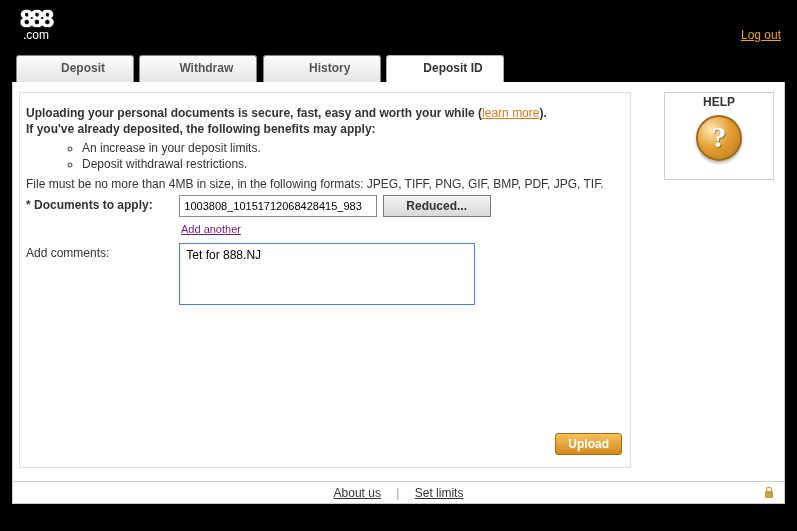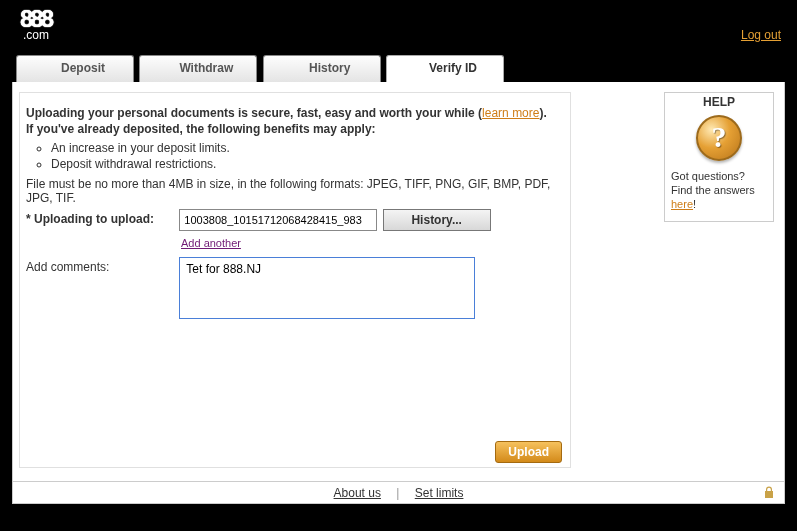--- a/index.html
+++ b/index.html
@@ -81,21 +81,21 @@
     background: #fff;
     margin: 0 12px 0 12px;
     height: 400px;
     border: 1px solid #ccc;
     border-top: none;
     position: relative;
     padding: 10px 10px 10px 6px;
   }
   .content {
     float: left;
-    width: 552px;
+    width: 612px;
     height: 376px;
     border: 1px solid #e0e0e0;
     padding: 8px 4px 6px 4px;
     background: #fff;
     position: relative;
   }
   .help-box {
     float: right;
     width: 110px;
     border: 1px solid #ccc;
@@ -126,21 +126,21 @@
     font-size: 30px;
     font-weight: bold;
     color: #fff;
     font-family: Georgia, serif;
     text-shadow: 1px 1px 1px rgba(0,0,0,.4);
   }
   .help-text { font-size: 11px; line-height: 14px; }
   .help-link { color: #cf7d17; text-decoration: underline; cursor: pointer; }
   .intro { font-weight: bold; margin: 4px 2px 2px 2px; line-height: 16px; }
   .learn-link { color: #cf7d17; text-decoration: underline; font-weight: normal; cursor: pointer; }
-  ul.benefits { margin: 4px 0 6px 27px; font-weight: normal; font-size: 12px; }
+  ul.benefits { margin: 4px 0 6px 58px; font-weight: normal; font-size: 12px; }
   ul.benefits li { list-style: circle; margin: 2px 0; }
   .plain { margin: 2px 2px 4px 2px; }
   .asterisk-row { margin-top: 10px; }
   .field-label {
     display: inline-block;
     vertical-align: top;
     width: 152px;
     padding-left: 2px;
     font-weight: bold;
     padding-top: 3px;
@@ -185,21 +185,21 @@
     padding: 4px 6px;
     font-size: 12px;
     font-family: inherit;
     resize: none;
     outline: none;
     vertical-align: top;
   }
   .upload-btn {
     position: absolute;
     right: 8px;
-    bottom: 4px;
+    bottom: 12px;
     padding: 3px 12px;
     font-weight: bold;
     font-size: 12px;
     color: #fff;
     background: linear-gradient(#f6c15d, #d38a1a);
     border: 1px solid #a46a10;
     border-radius: 3px;
     cursor: pointer;
   }
   .footer {
@@ -234,59 +234,54 @@
     <div class="logo-888">888</div>
     <div class="logo-com">.com</div>
   </div>
   <a class="logout">Log out</a>
 </div>
 
 <div class="tabbar">
   <div class="tab">Deposit</div>
   <div class="tab">Withdraw</div>
   <div class="tab">History</div>
-  <div class="tab active">Verify ID</div>
+  <div class="tab active">Deposit ID</div>
 </div>
 
 <div class="main-wrap">
   <div class="content">
     <p class="intro">
       <span>Uploading your personal documents is secure, fast, easy and worth your while (</span><a class="learn-link">learn more</a><span>).</span><br>
       <span>If you've already deposited, the following benefits may apply:</span>
     </p>
     <ul class="benefits">
       <li>An increase in your deposit limits.</li>
       <li>Deposit withdrawal restrictions.</li>
     </ul>
     <p class="plain">File must be no more than 4MB in size, in the following formats: JPEG, TIFF, PNG, GIF, BMP, PDF, JPG, TIF.</p>
 
     <div class="row asterisk-row">
-      <span class="field-label">* Uploading to upload:</span>
+      <span class="field-label">* Documents to apply:</span>
       <input type="text" class="file-text" value="1003808_10151712068428415_983" style="">
-      <span class="browse-btn">History...</span>
+      <span class="browse-btn">Reduced...</span>
     </div>
     <a class="add-another">Add another</a>
 
     <div class="row">
       <span class="field-label field-label-plain">Add comments:</span>
       <textarea class="comments-box" style="">Tet for 888.NJ</textarea>
     </div>
 
     <button class="upload-btn">Upload</button>
   </div>
 
   <div class="help-box">
     <div class="help-title">HELP</div>
     <div class="help-icon">
       <span class="help-q">?</span>
-    </div>
-    <div class="help-text">
-      <span>Got questions?</span><br>
-      <span>Find the answers</span><br>
-      <a class="help-link">here</a><span>!</span>
     </div>
   </div>
   <div style="clear:both;"></div>
 </div>
 
 <div class="footer">
   <a class="footer-link">About us</a>
   <span class="footer-sep">|</span>
   <a class="footer-link">Set limits</a>
   <span class="lock-icon">

